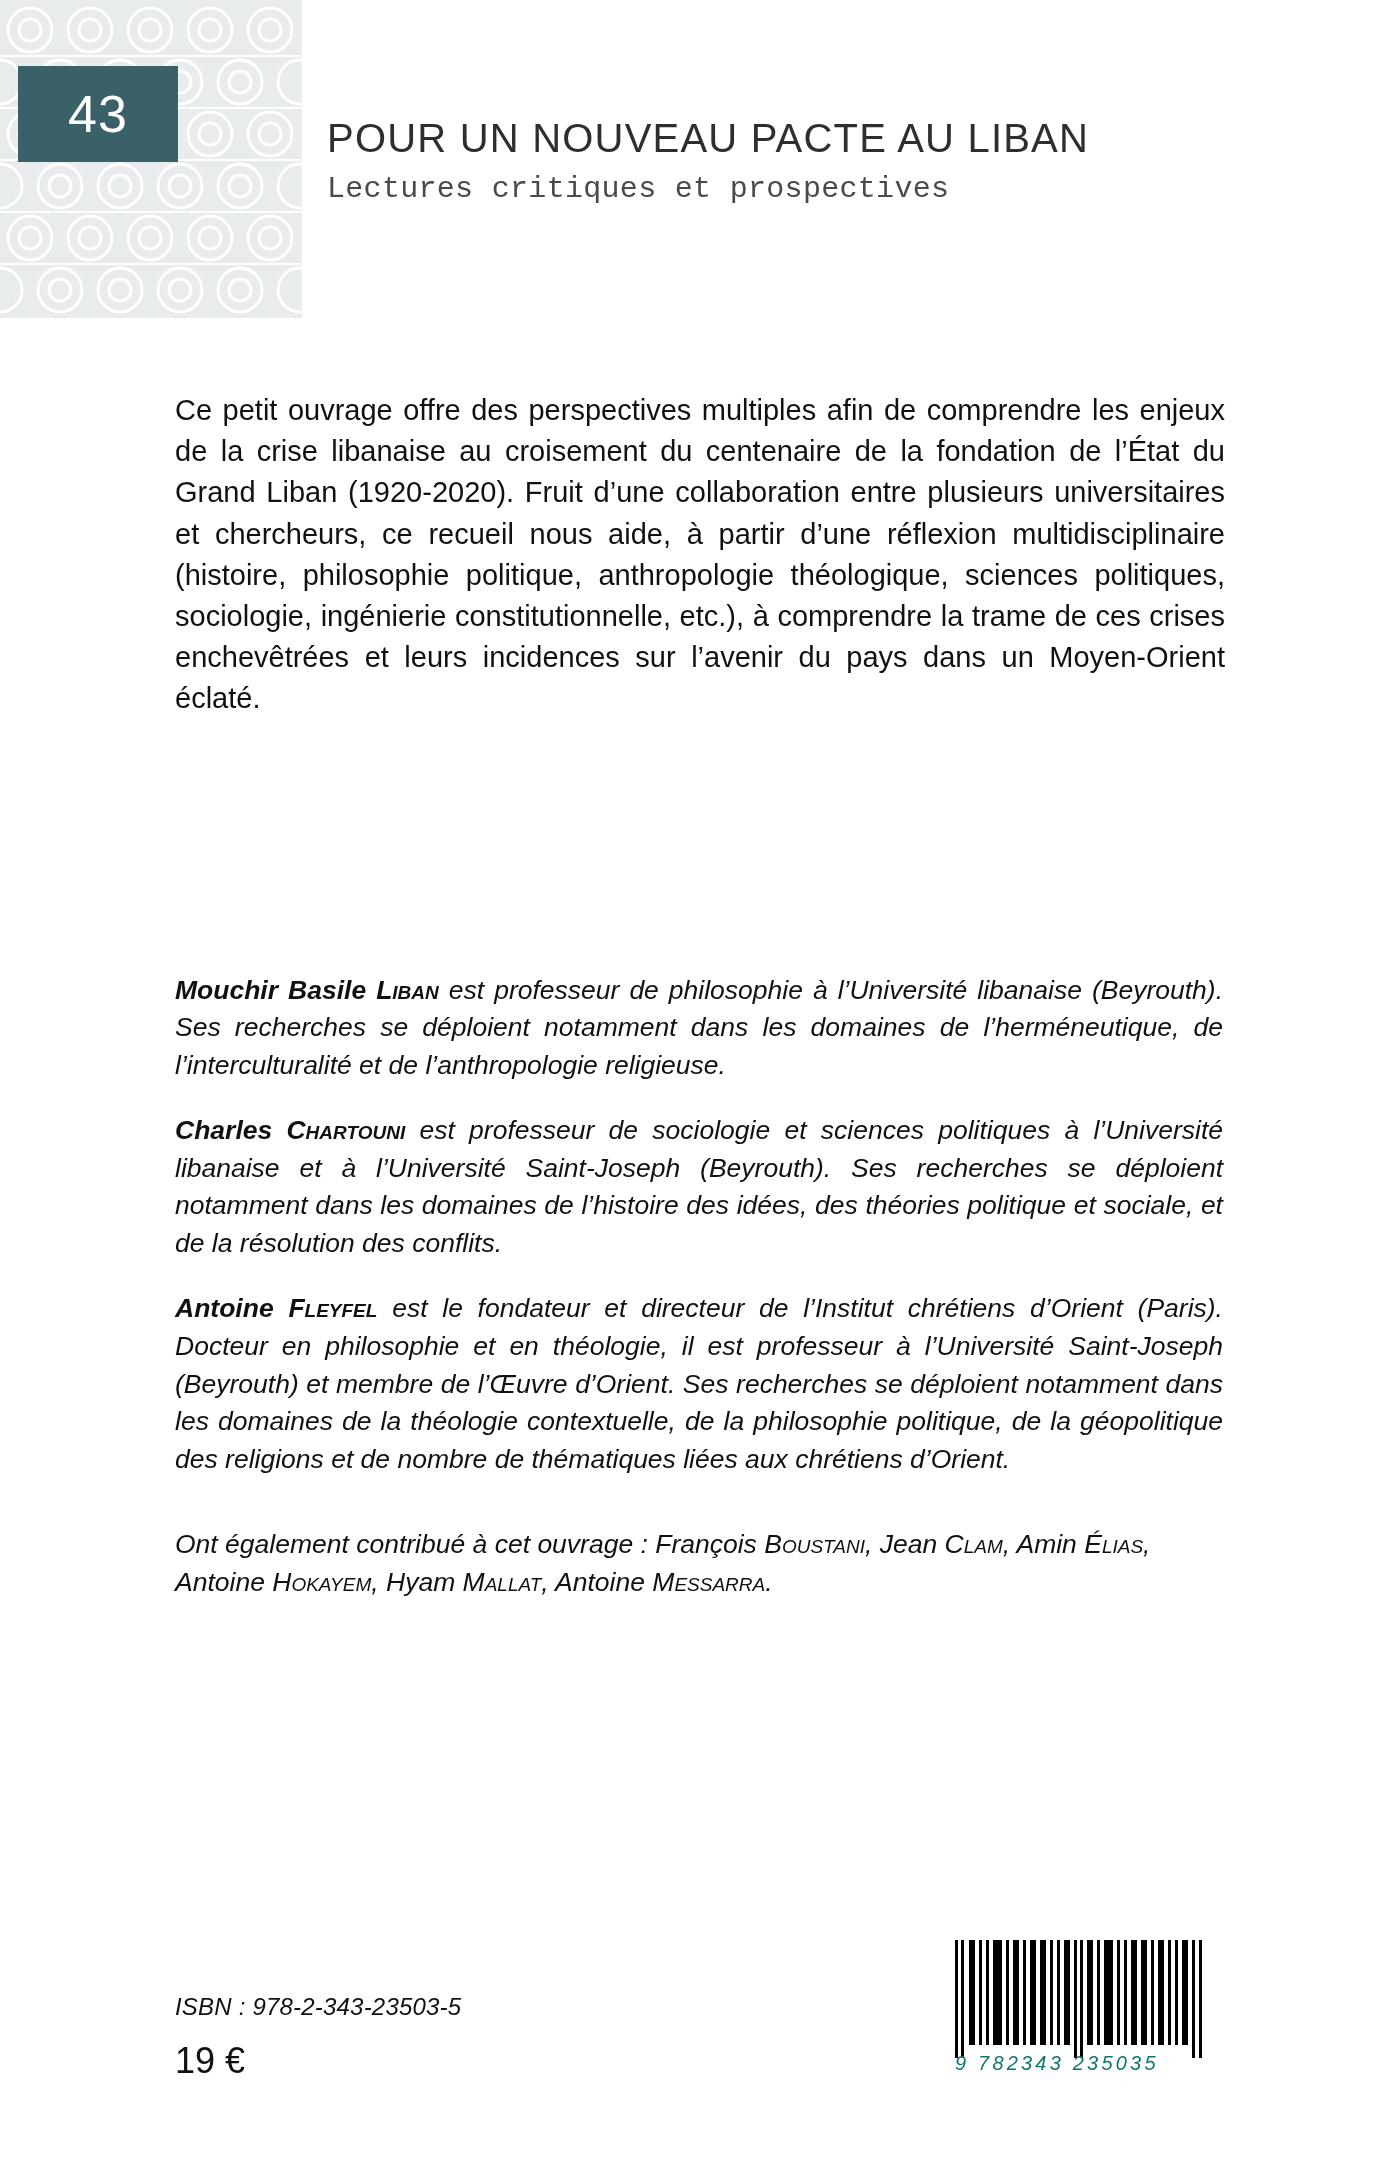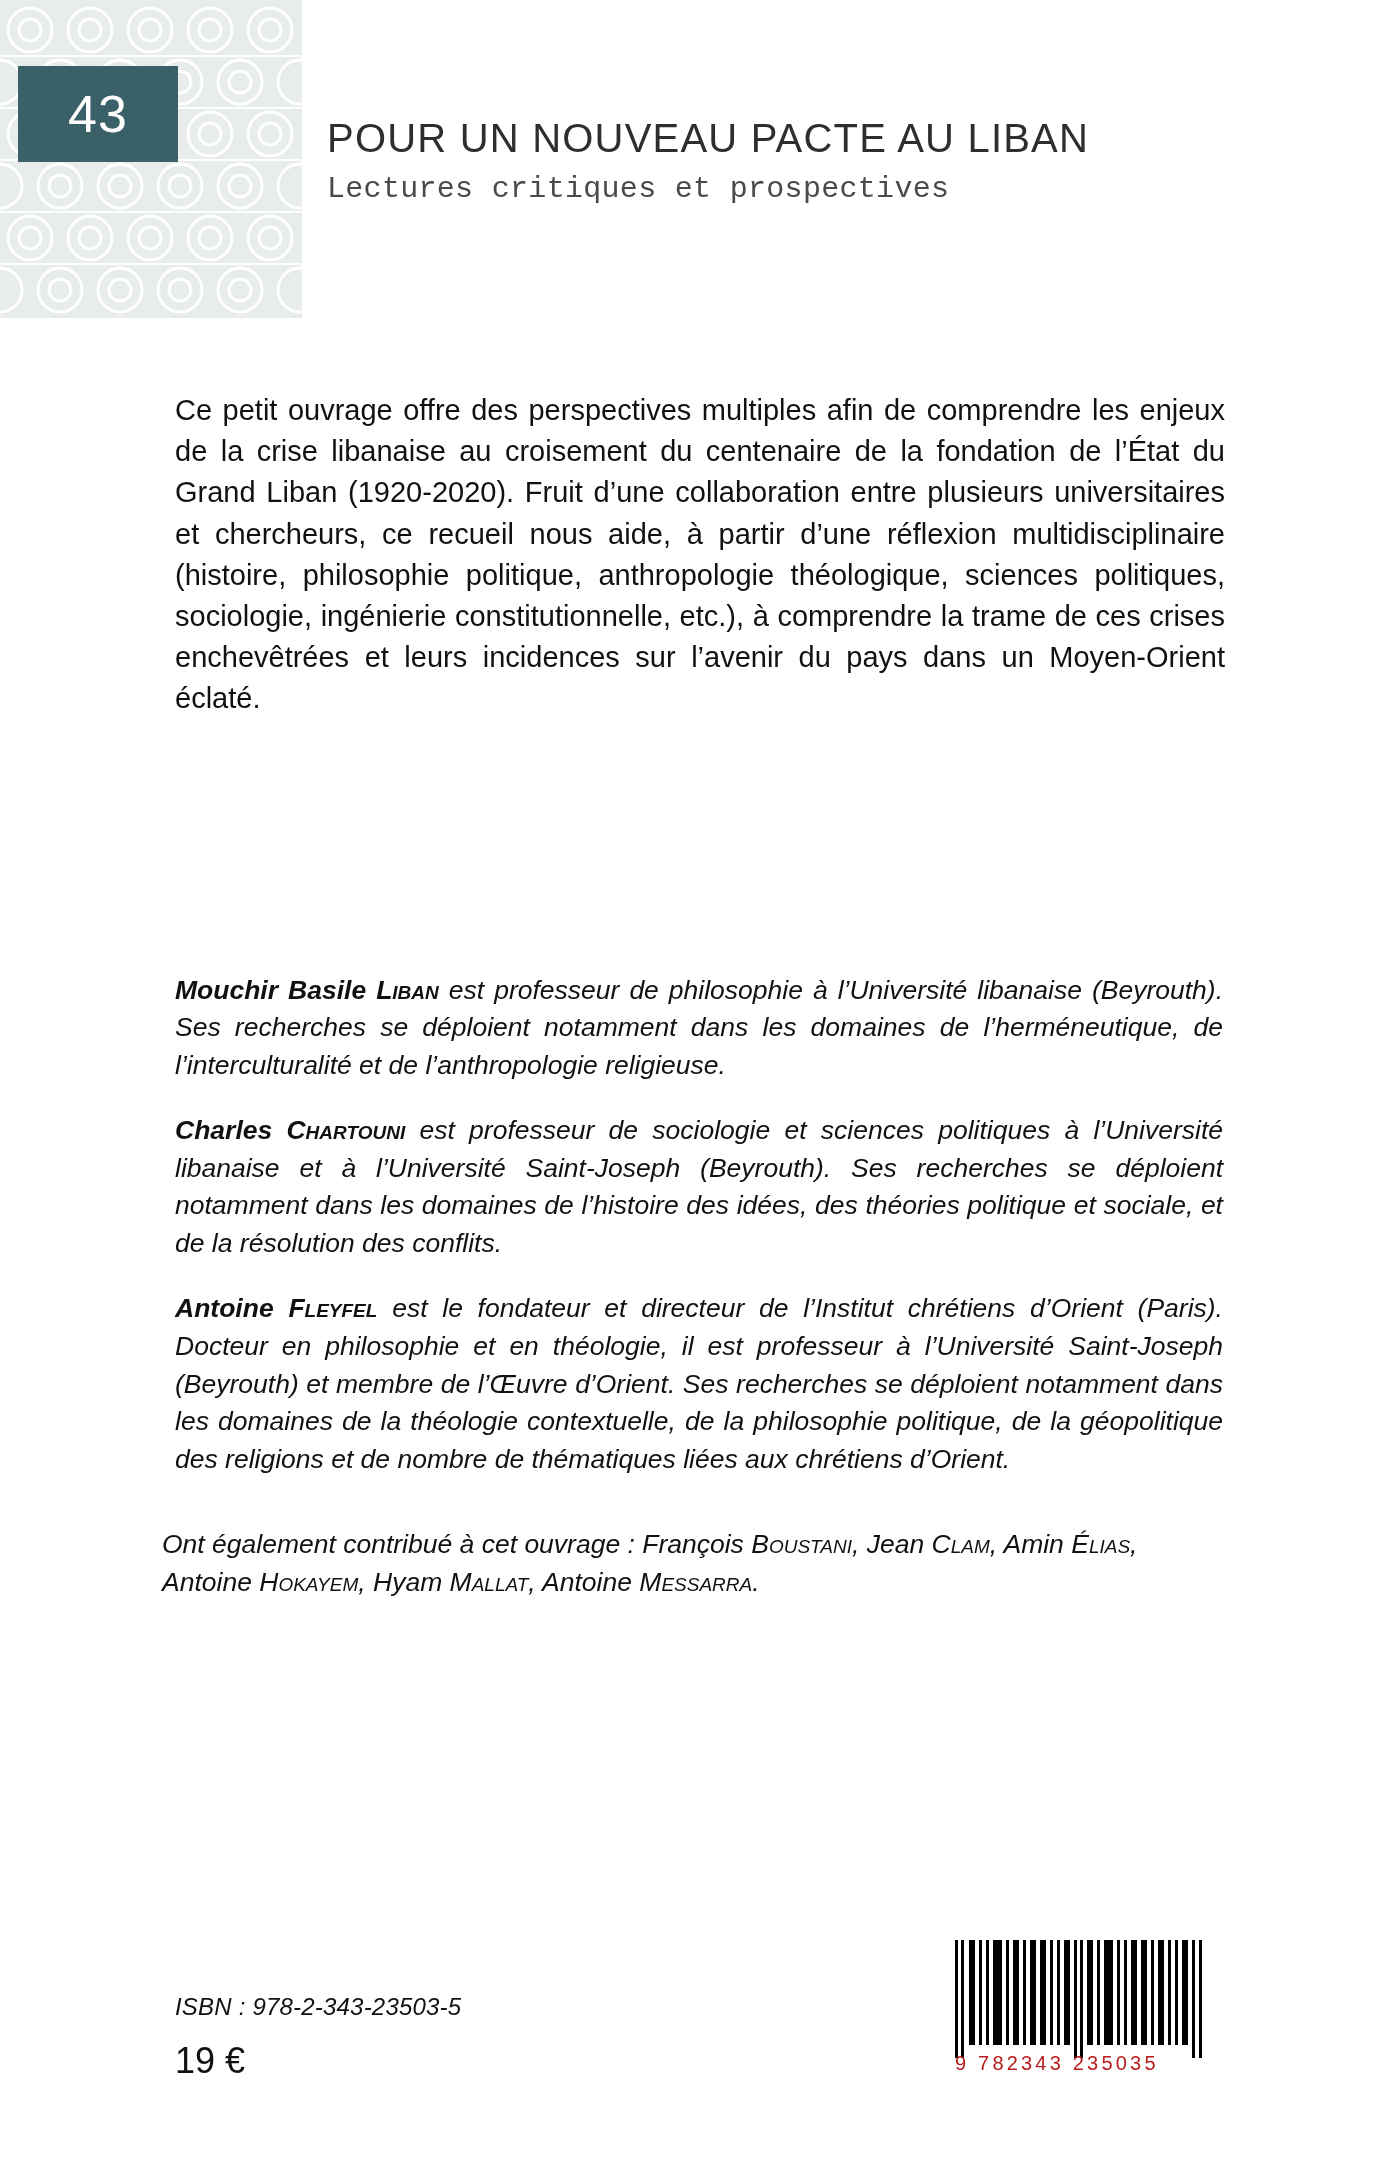--- a/index.html
+++ b/index.html
@@ -114,21 +114,21 @@
   }
   .sc {
     font-variant: small-caps;
     font-style: italic;
   }
   .bio b .sc { font-weight: bold; }
 
   .contributors {
     position: absolute;
     top: 1525px;
-    left: 162px;
+    left: 175px;
     width: 1048px;
     font-style: italic;
     font-size: 26.5px;
     line-height: 1.45;
     color: #111111;
     text-align: left;
   }
 
   
   .isbn {
@@ -167,23 +167,24 @@
     background: #000;
     display: block;
   }
   .barcode-digits {
     position: absolute;
     top: 112px;
     left: 0;
     width: 250px;
     font-size: 20px;
     letter-spacing: 3.2px;
-    color: #b91c1c;
+    color: #0f766e;
     font-family: "Liberation Sans", sans-serif;
     white-space: nowrap;
+    font-style: italic;
   }
 </style>
 </head>
 <body>
 
 <div class="header">
 
   <div class="ornament">
     <svg width="302" height="318" viewBox="0 0 302 318" xmlns="http://www.w3.org/2000/svg">
       <rect width="302" height="318" fill="#e8eced"></rect>

